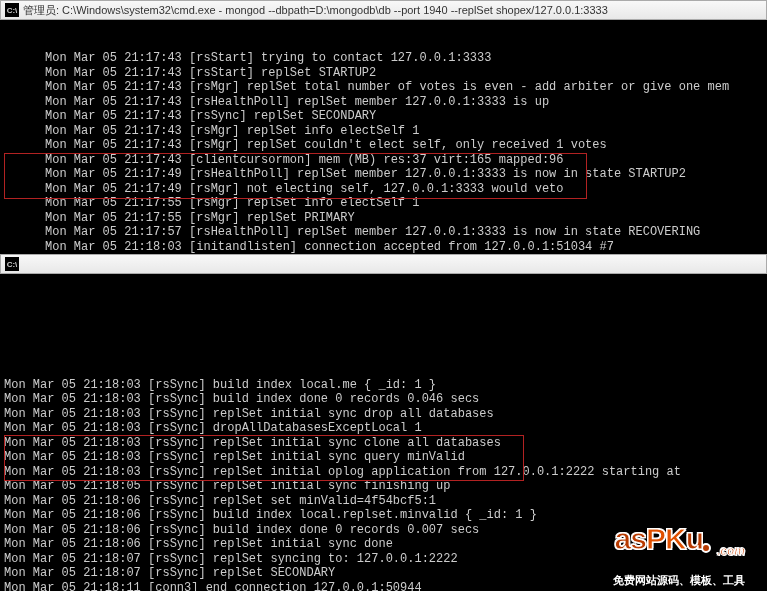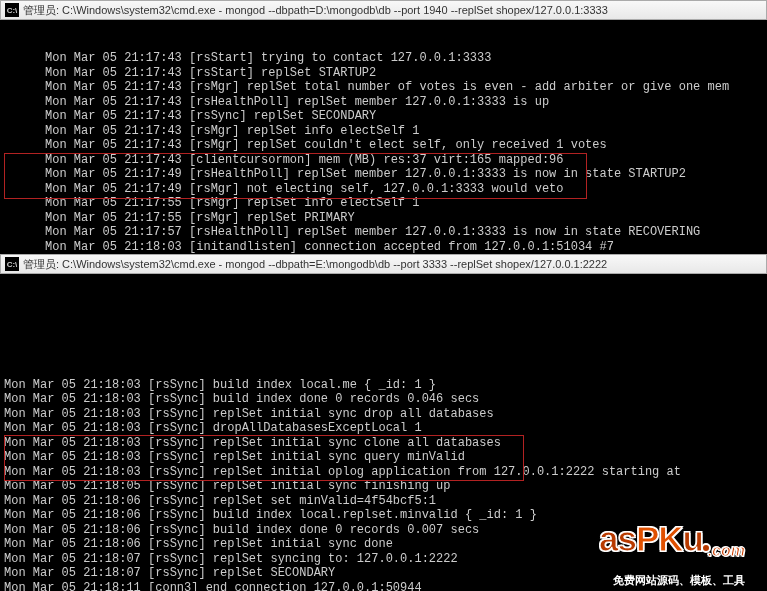--- a/index.html
+++ b/index.html
@@ -50,35 +50,35 @@
     z-index: 5;
   }
   .watermark {
     position: absolute;
     font-family: Arial, sans-serif;
     font-weight: bold;
     z-index: 6;
     pointer-events: none;
   }
   .wm-big {
-    font-size: 35px;
+    font-size: 30px;
     color: #b83a00;
     -webkit-text-stroke: 1px #fff;
     text-shadow: 1px 1px 0 #fff, -1px -1px 0 #fff, 1px -1px 0 #fff, -1px 1px 0 #fff;
     letter-spacing: -1px;
   }
   .wm-dot {
     position: absolute;
     width: 10px; height: 10px;
     background: #b83a00;
     border-radius: 50%;
     border: 2px solid #fff;
   }
   .wm-com {
-    font-size: 16px;
+    font-size: 12px;
     color: #d04000;
     -webkit-text-stroke: 1px #fff;
     text-shadow: 1px 1px 0 #fff, -1px -1px 0 #fff;
     font-style: italic;
     padding-left: 44px;
   }
   .wm-cn {
     font-size: 11px;
     color: #fff;
     font-family: "Microsoft YaHei", sans-serif;
@@ -91,21 +91,20 @@
 <div class="title-bar">
   <span class="icon">C:\</span>
   <span>管理员: C:\Windows\system32\cmd.exe - mongod  --dbpath=D:\mongodb\db --port 1940 --replSet shopex/127.0.0.1:3333</span>
 </div>
 <div class="console" id="console1" style="height:234px;padding-left:45px;">
   <div class="hl" style="left:4px; top:133px; width:583px; height:46px;"></div>
 <div>Mon Mar 05 21:17:43 [rsStart] trying to contact 127.0.0.1:3333</div><div>Mon Mar 05 21:17:43 [rsStart] replSet STARTUP2</div><div>Mon Mar 05 21:17:43 [rsMgr] replSet total number of votes is even - add arbiter or give one mem</div><div>Mon Mar 05 21:17:43 [rsHealthPoll] replSet member 127.0.0.1:3333 is up</div><div>Mon Mar 05 21:17:43 [rsSync] replSet SECONDARY</div><div>Mon Mar 05 21:17:43 [rsMgr] replSet info electSelf 1</div><div>Mon Mar 05 21:17:43 [rsMgr] replSet couldn't elect self, only received 1 votes</div><div>Mon Mar 05 21:17:43 [clientcursormon] mem (MB) res:37 virt:165 mapped:96</div><div>Mon Mar 05 21:17:49 [rsHealthPoll] replSet member 127.0.0.1:3333 is now in state STARTUP2</div><div>Mon Mar 05 21:17:49 [rsMgr] not electing self, 127.0.0.1:3333 would veto</div><div>Mon Mar 05 21:17:55 [rsMgr] replSet info electSelf 1</div><div>Mon Mar 05 21:17:55 [rsMgr] replSet PRIMARY</div><div>Mon Mar 05 21:17:57 [rsHealthPoll] replSet member 127.0.0.1:3333 is now in state RECOVERING</div><div>Mon Mar 05 21:18:03 [initandlisten] connection accepted from 127.0.0.1:51034 #7</div></div>
 
 <div class="title-bar">
   <span class="icon">C:\</span>
-  <span>管理员: C:\Windows\system32\cmd.exe - mongod  --dbpath=E:\mongodb\db --port 3333 --replSet shopex/127.0.0.1:2222</span>
 </div>
 <div class="console" id="console2" style="height:317px;">
   <div class="hl" style="left:4px; top:161px; width:520px; height:46px;"></div>
 
   <span class="watermark wm-big" style="right:64px; bottom:30px;">
     <span>as</span><span style="color:#e05000;">PK</span><span>u</span>
   </span>
   <span class="wm-dot" style="right:56px; bottom:38px;"></span>
   <span class="watermark wm-com" style="right:22px; bottom:33px;">.com</span>
   <span class="watermark wm-cn" style="right:22px; bottom:4px;">免费网站源码、模板、工具</span>

